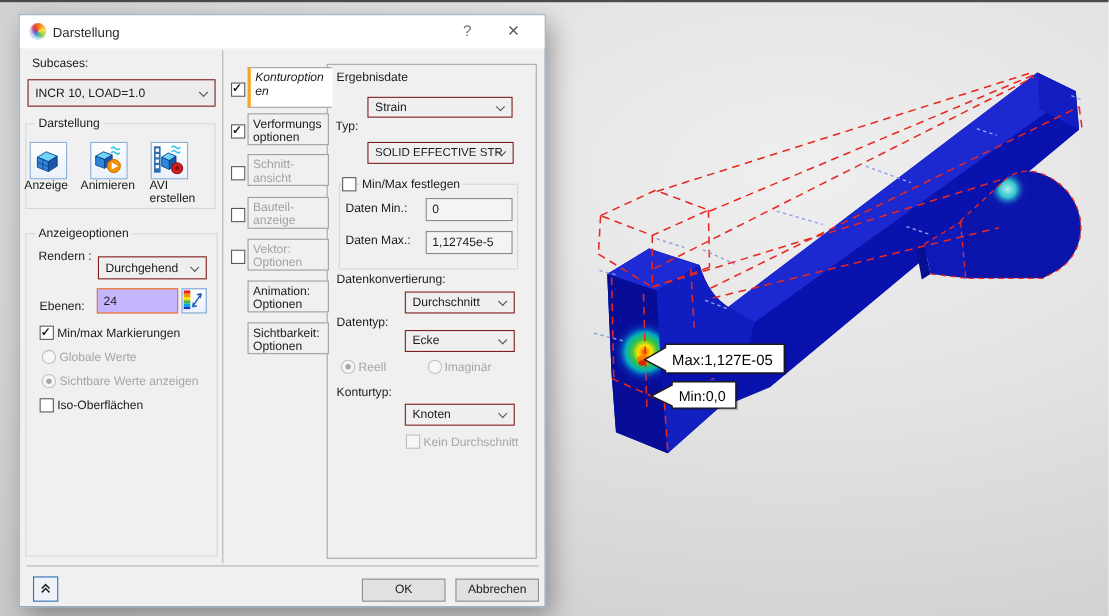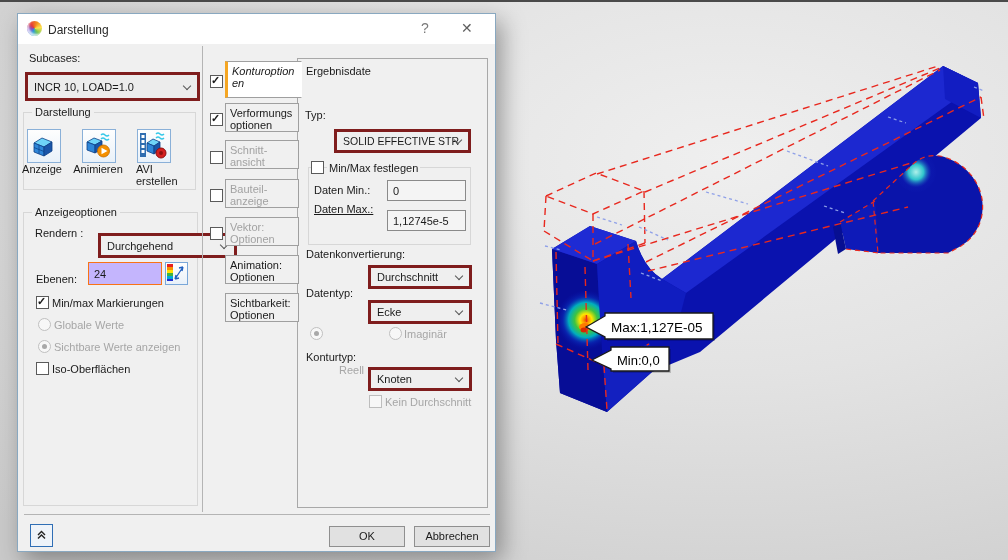--- a/index.html
+++ b/index.html
@@ -15,21 +15,21 @@
   #titlebar{position:absolute;left:0;top:0;width:100%;height:30px;background:#ffffff;}
   #title-ico{position:absolute;left:9px;top:7px;width:15px;height:15px;border-radius:50%;
     background:conic-gradient(from -40deg,#e63a38,#f08a1d,#ffe14d,#7ac74f,#2a9dd8,#7a4fd0,#e63a38);
     box-shadow:inset 2px -2px 2px rgba(255,255,255,.75);}
   #title-txt{position:absolute;left:30px;top:9px;font-size:12px;color:#2a2a2a;}
   .cap{position:absolute;top:6px;font-size:14px;color:#7a7a7a;}
   .lbl{position:absolute;white-space:nowrap;}
   .dis{color:#a6a6a6;}
   .grp{position:absolute;border:1px solid #d7d7d7;}
   .grp-leg{position:absolute;top:-7px;left:8px;background:#f0f0f0;padding:0 3px;white-space:nowrap;}
-  .combo{position:absolute;background:#efefef;border:3px solid #7f1d1d;}
+  .combo{position:absolute;background:#efefef;border:1px solid #7f1d1d;}
   .combo .ctext{position:absolute;left:6px;top:50%;transform:translateY(-50%);white-space:nowrap;}
   .combo::after{content:"";position:absolute;right:7px;top:50%;width:5px;height:5px;margin-top:-4px;
     border-right:1.4px solid #555;border-bottom:1.4px solid #555;transform:rotate(45deg);}
   .tbx{position:absolute;background:#c4b5fd;border:1px solid #f97316;}
   .tbx .ctext{position:absolute;left:5px;top:50%;transform:translateY(-50%);white-space:nowrap;}
   .tbx.flat{background:#f4f4f4;border:1px solid #8a8a8a;}
   .cb{position:absolute;width:11px;height:11px;background:#fff;border:1px solid #5a5a5a;}
   .cb.checked::after{content:"✓";position:absolute;left:0px;top:-2px;font-size:11px;font-weight:bold;color:#1b1b1b;}
   .cb.disabled{border-color:#bdbdbd;background:#f7f7f7;}
   .radio{position:absolute;width:11px;height:11px;border-radius:50%;background:#fff;border:1px solid #8f8f8f;}
@@ -189,21 +189,21 @@
     </div>
     <div class="iclab" style="left:-4px;top:149px;width:56px;">Anzeige</div>
     <div class="iclab" style="left:52px;top:149px;width:56px;">Animieren</div>
     <div class="lbl" style="left:118px;top:149px;text-align:right;">AVI</div>
     <div class="lbl" style="left:118px;top:161px;">erstellen</div>
 
     <div class="grp" style="left:5px;top:198px;width:173px;height:292px;">
       <span class="grp-leg">Anzeigeoptionen</span>
     </div>
     <div class="lbl" style="left:17px;top:213px;">Rendern :</div>
-    <div class="combo" style="left:80px;top:219px;width:97px;height:19px;padding-left:36px;">
+    <div class="combo" style="left:71px;top:219px;width:97px;height:19px;">
       <span class="ctext">Durchgehend</span>
     </div>
     <div class="lbl" style="left:18px;top:251px;margin-top:8px;">Ebenen:</div>
     <div class="tbx" style="left:70px;top:248px;width:72px;height:21px;">
       <span class="ctext">24</span>
     </div>
     <div class="icobtn" style="left:147px;top:248px;width:21px;height:21px;border-color:#7aa7d8;">
       <svg width="19" height="19">
         <rect x="1" y="1" width="6" height="17" fill="#fff"></rect>
         <rect x="1" y="1" width="6" height="3" fill="#e62020"></rect>
@@ -243,45 +243,48 @@
     <div class="tab gray" style="top:165px;height:24px;">
       <span>Bauteil-anzeige</span></div>
     <div class="tab gray" style="top:203px;height:24px;">
       <span>Vektor: Optionen</span></div>
     <div class="tab" style="top:241px;height:24px;">
       <span>Animation: Optionen</span></div>
     <div class="tab" style="top:279px;height:24px;">
       <span>Sichtbarkeit: Optionen</span></div>
 
     <div class="lbl" style="left:288px;top:51px;">Ergebnisdate</div>
+    <div class="combo" style="left:316px;top:74px;width:130px;height:17px;">
+      <span class="ctext">Strain</span>
+    </div>
     <div class="lbl" style="left:287px;top:95px;">Typ:</div>
     <div class="combo" style="left:316px;top:115px;width:131px;height:18px;">
       <span class="ctext" style="font-size:10.5px;">SOLID EFFECTIVE STR</span>
     </div>
     <div class="grp" style="left:290px;top:153px;width:161px;height:76px;"></div>
     <div class="cb" style="left:293px;top:147px;"></div>
     <div class="lbl" style="left:309px;top:148px;background:#f0f0f0;padding:0 2px;">Min/Max festlegen</div>
     <div class="lbl" style="left:296px;top:170px;">Daten Min.:</div>
     <div class="tbx flat" style="left:369px;top:166px;width:77px;height:19px;">
       <span class="ctext">0</span>
     </div>
-    <div class="lbl" style="left:296px;top:189px;text-decoration:underline;">Daten Max.:</div>
+    <div class="lbl" style="left:296px;top:199px;">Daten Max.:</div>
     <div class="tbx flat" style="left:369px;top:196px;width:77px;height:19px;">
       <span class="ctext">1,12745e-5</span>
     </div>
     <div class="lbl" style="left:288px;top:234px;">Datenkonvertierung:</div>
     <div class="combo" style="left:350px;top:251px;width:98px;height:18px;">
       <span class="ctext">Durchschnitt</span>
     </div>
     <div class="lbl" style="left:288px;top:273px;">Datentyp:</div>
     <div class="combo" style="left:350px;top:286px;width:98px;height:18px;">
       <span class="ctext">Ecke</span>
     </div>
     <div class="radio disabled sel" style="left:292px;top:313px;"></div>
-    <div class="lbl dis" style="left:321px;top:314px;margin-top:36px;">Reell</div>
+    <div class="lbl dis" style="left:308px;top:314px;">Reell</div>
     <div class="radio disabled" style="left:371px;top:313px;"></div>
     <div class="lbl dis" style="left:386px;top:314px;">Imaginär</div>
     <div class="lbl" style="left:288px;top:337px;">Konturtyp:</div>
     <div class="combo" style="left:350px;top:353px;width:98px;height:18px;">
       <span class="ctext">Knoten</span>
     </div>
     <div class="cb disabled" style="left:351px;top:381px;"></div>
     <div class="lbl dis" style="left:367px;top:382px;">Kein Durchschnitt</div>
 
     <div class="hline" style="left:6px;top:500px;width:466px;"></div>

